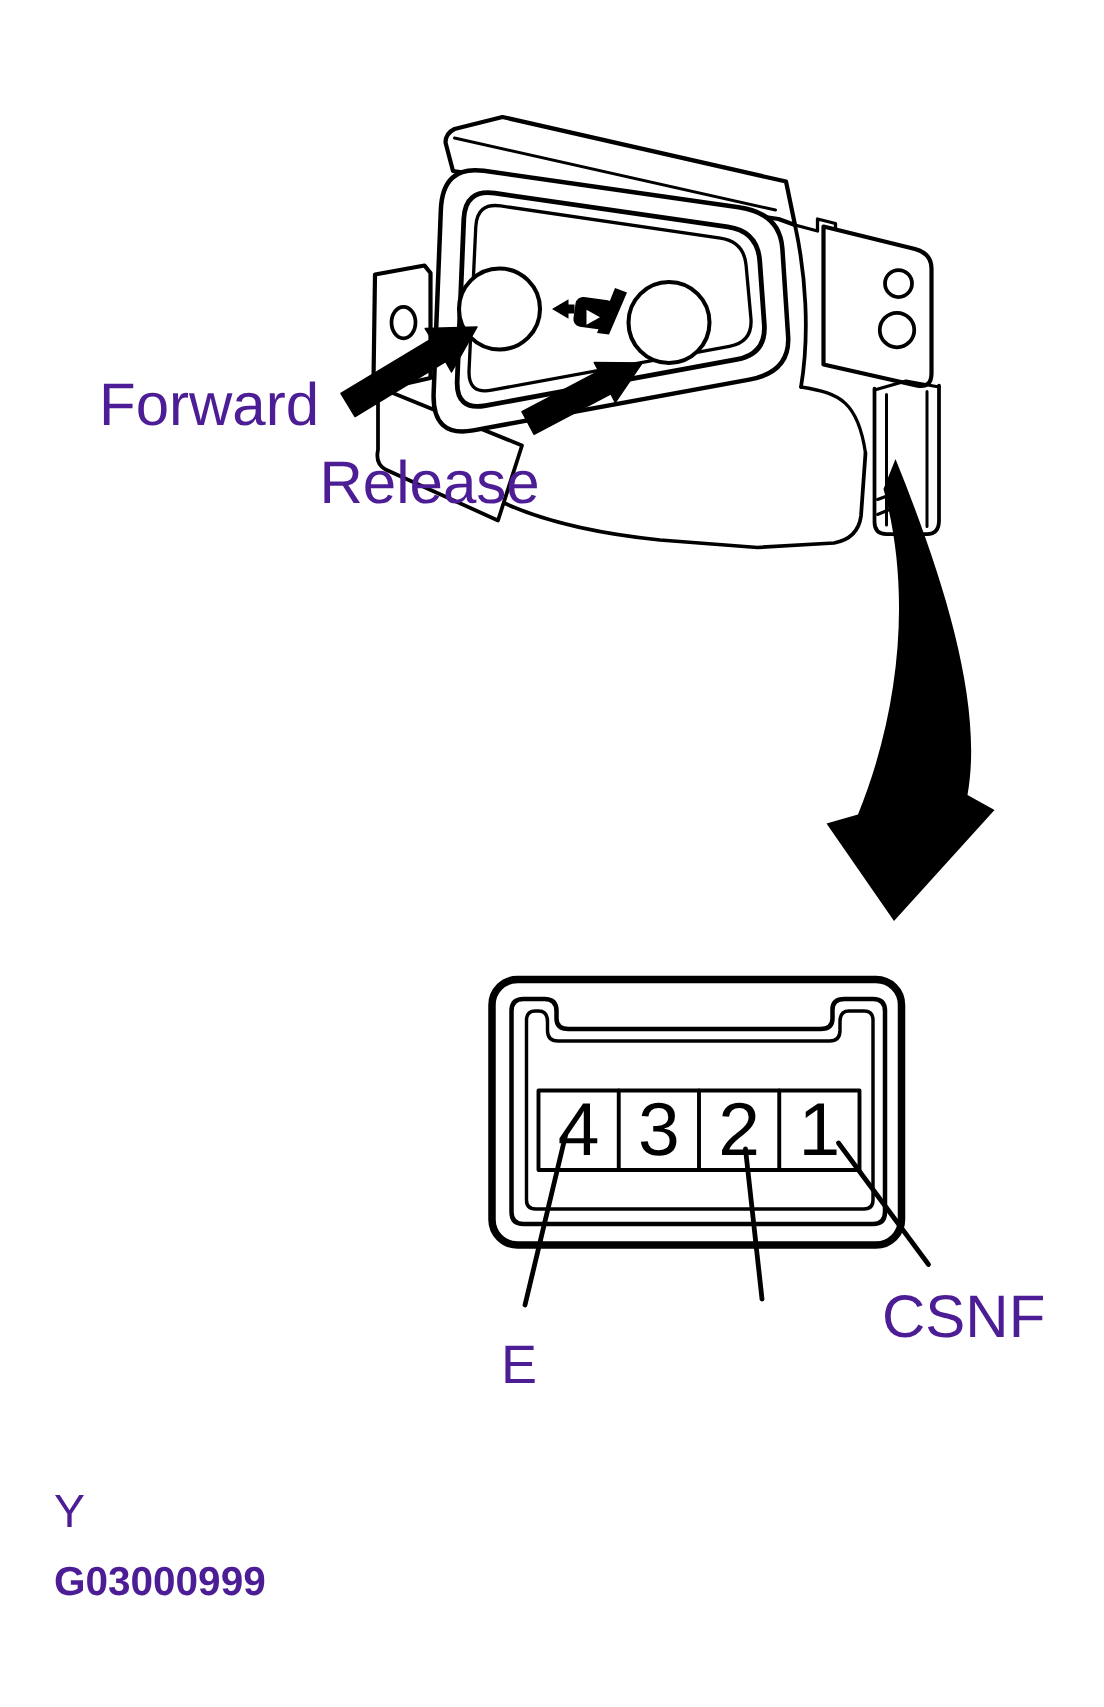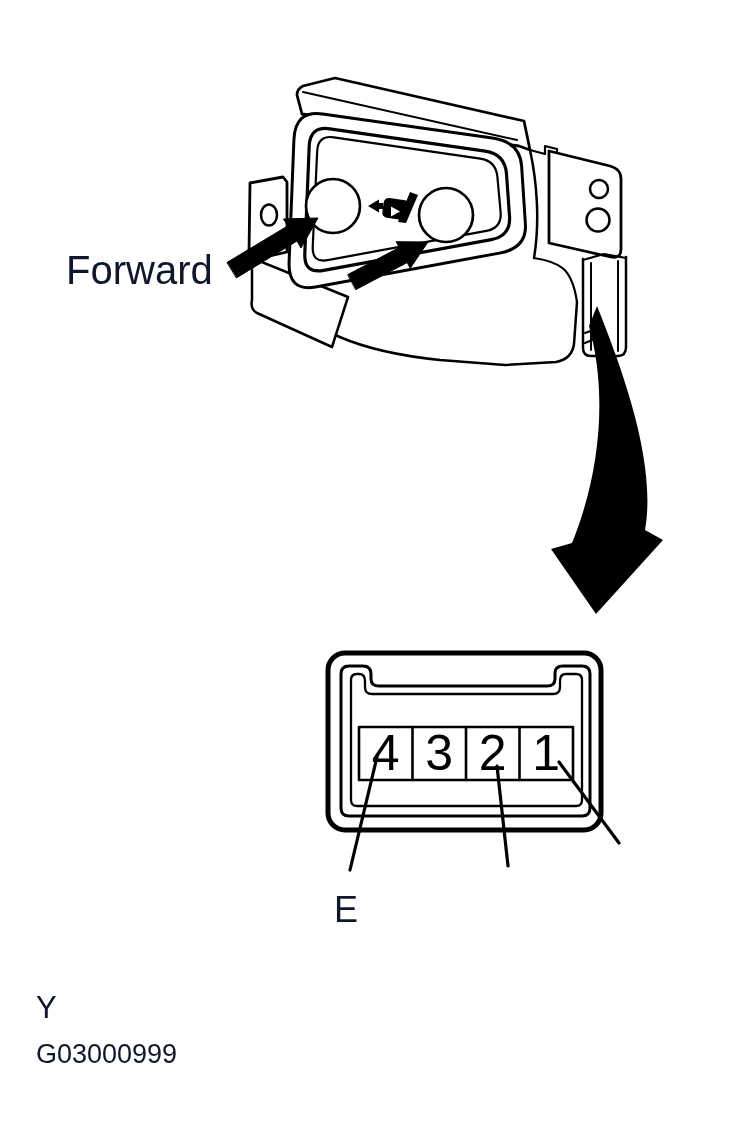--- a/index.html
+++ b/index.html
@@ -9,21 +9,21 @@
     background:#fff;
     font-family:"Liberation Sans", sans-serif;
     color:#000;
     overflow:hidden;
   }
   #lineart{position:absolute;left:0;top:0;}
   .lbl{
     position:absolute;
     line-height:1;
     white-space:nowrap;
-    color:#0f172a;
+    color:#4c1d95;
   }
   .pin-digit{
     position:absolute;
     top:727px;height:53px;width:53.5px;
     line-height:53px;text-align:center;
     font-size:50px;color:#000;
   }
 </style>
 </head>
 <body>
@@ -95,24 +95,26 @@
         <path stroke-width="2.6" d="M 412.5,727 L 412.5,780 M 466,727 L 466,780 M 519.5,727 L 519.5,780"></path>
         <path stroke-width="3.2" d="M 377,757 L 350,870"></path>
         <path stroke-width="3.2" d="M 497,766 L 508,866"></path>
         <path stroke-width="3.2" d="M 559,762 L 619,843"></path>
       </g>
     </g>
   </svg>
 
   <div class="lbl" style="left:66px;top:250px;font-size:40px;">Forward</div>
 
+  <div class="lbl" style="left:213px;top:302px;font-size:40px;">Release</div>
 
   <div class="pin-digit" style="left:359px;">4</div>
   <div class="pin-digit" style="left:412.5px;">3</div>
   <div class="pin-digit" style="left:466px;">2</div>
   <div class="pin-digit" style="left:519.5px;">1</div>
 
   <div class="lbl" style="left:334px;top:892px;font-size:36px;">E</div>
+  <div class="lbl" style="left:588px;top:858px;font-size:40px;">CSNF</div>
 
   <div class="lbl" style="left:36px;top:992px;font-size:31px;">Y</div>
-  <div class="lbl" style="left:36px;top:1041px;font-size:27px;font-weight:400;">G03000999</div>
+  <div class="lbl" style="left:36px;top:1041px;font-size:27px;font-weight:700;">G03000999</div>
 
 </div>
 
 </body></html>

